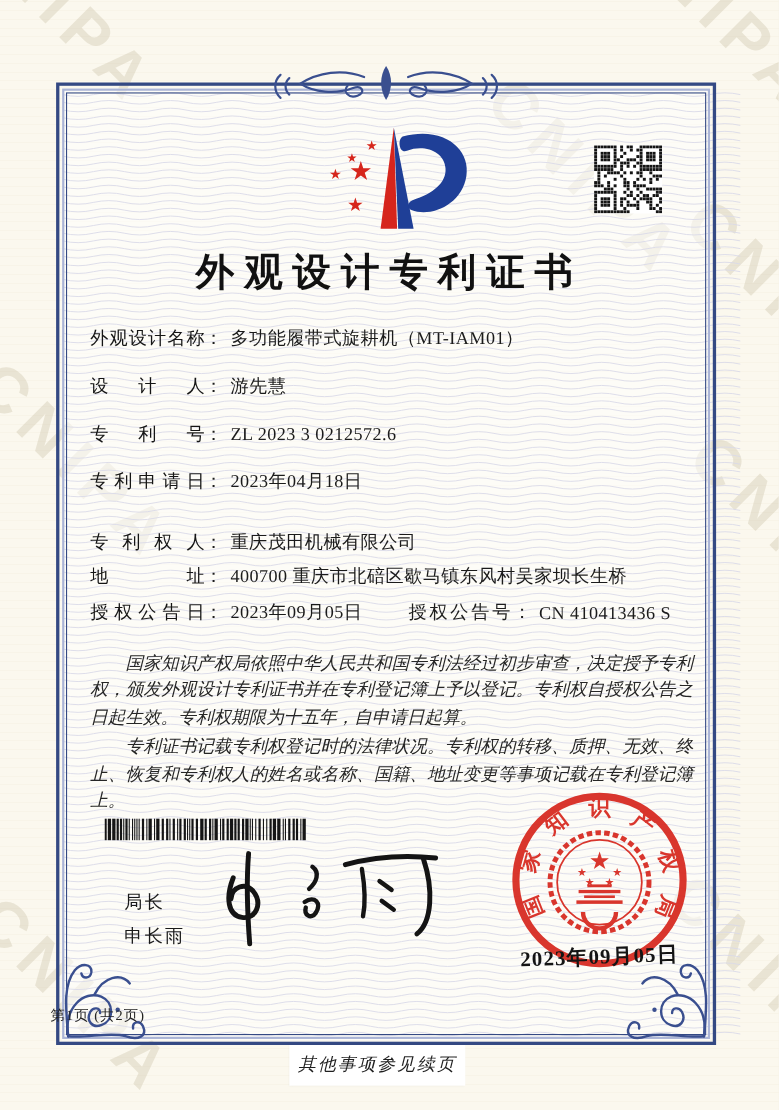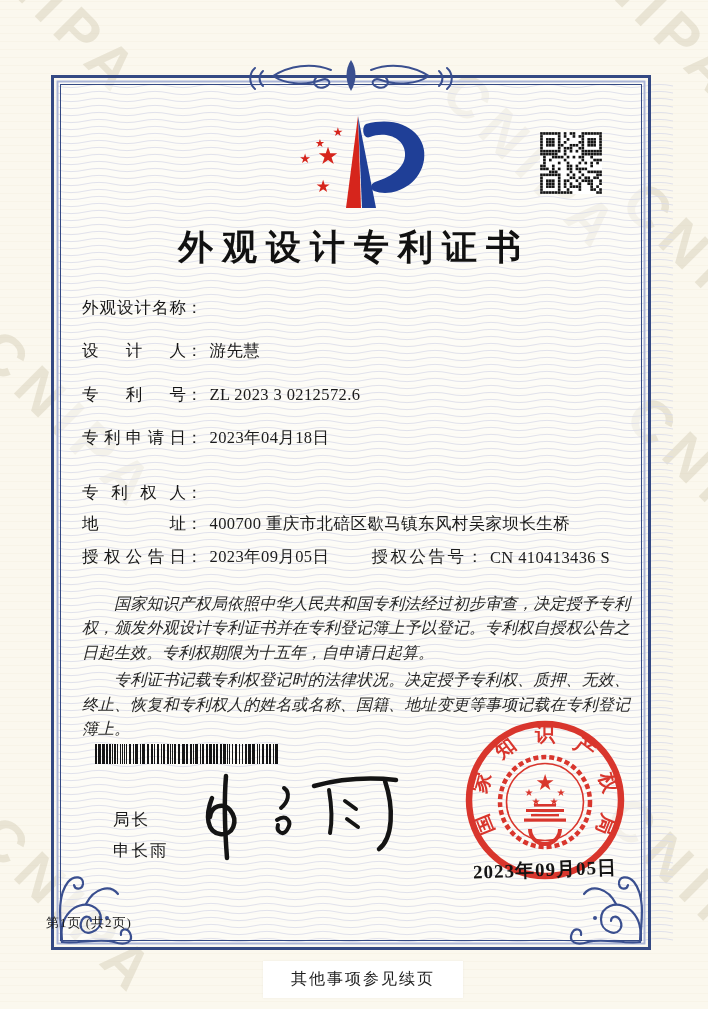--- a/index.html
+++ b/index.html
@@ -37,23 +37,23 @@
   .barcode{position:absolute;left:95px;top:744px;width:186px;height:20px;}
   .director{position:absolute;left:96px;top:804px;font-size:16.5px;line-height:31px;color:#1a1a1a;letter-spacing:2px;margin-left:17px;}
   .signature{position:absolute;left:198px;top:760px;width:210px;height:105px;}
   .seal{position:absolute;left:460px;top:716px;width:170px;height:170px;opacity:0.93;}
   .seal-date{
     position:absolute;left:456px;top:857px;width:178px;text-align:center;
     font-size:19px;font-weight:bold;color:#141414;transform:rotate(-2deg);letter-spacing:1px;
   }
   .footer-page{position:absolute;left:0;right:0;top:914px;font-size:13px;letter-spacing:1px;color:#222;padding-left:46px;}
   .note-box{
-    position:absolute;left:263px;top:950px;width:200px;height:37px;background:#ffffff;
+    position:absolute;left:263px;top:950px;width:160px;height:37px;background:#ffffff;
     display:flex;align-items:center;justify-content:center;
-    font-size:16px;letter-spacing:2px;color:#1f1f1f;box-shadow:0 0 2px rgba(0,0,0,0.06);margin-top:11px;
+    font-size:16px;font-style:italic;letter-spacing:2px;color:#1f1f1f;box-shadow:0 0 2px rgba(0,0,0,0.06);
   }
 </style>
 </head>
 <body>
 
 <div class="page">
 
   <span class="watermark" style="left:-60px;top:-28px">CNIPA</span>
   <span class="watermark" style="left:540px;top:-24px">CNIPA</span>
   <span class="watermark" style="left:420px;top:128px">CNIPA</span>
@@ -470,59 +470,61 @@
         <rect x="57.15" y="60.15" width="2.7" height="2.7"></rect>
         <rect x="60.15" y="60.15" width="2.7" height="2.7"></rect>
       </g>
   </svg>
 
   <div class="title">外观设计专利证书</div>
 
   <div class="field-row" style="top:297px">
     <span class="f-label">外观设计名称</span>
       <span class="f-colon">：</span>
+      <span class="f-value">多功能履带式旋耕机（MT-IAM01）</span>
   </div>
   <div class="field-row" style="top:340px">
     <span class="f-label">设计人</span>
       <span class="f-colon">：</span>
       <span class="f-value">游先慧</span>
   </div>
   <div class="field-row" style="top:384px">
     <span class="f-label">专利号</span>
       <span class="f-colon">：</span>
       <span class="f-value">ZL 2023 3 0212572.6</span>
   </div>
   <div class="field-row" style="top:427px">
     <span class="f-label">专利申请日</span>
       <span class="f-colon">：</span>
       <span class="f-value">2023年04月18日</span>
   </div>
   <div class="field-row" style="top:482px">
     <span class="f-label">专利权人</span>
       <span class="f-colon">：</span>
+      <span class="f-value">重庆茂田机械有限公司</span>
   </div>
   <div class="field-row" style="top:513px">
     <span class="f-label">地址</span>
       <span class="f-colon">：</span>
       <span class="f-value">400700 重庆市北碚区歇马镇东风村吴家坝长生桥</span>
   </div>
   <div class="field-row" style="top:546px">
     <span class="f-label">授权公告日</span>
       <span class="f-colon">：</span>
       <span class="f-value">2023年09月05日</span>
     <span class="pair2">
       <span class="f-label2">授权公告号</span>
         <span class="f-colon">：</span>
         <span class="f-value">CN 410413436 S</span>
     </span>
   </div>
 
   <div class="paras">
     <p>国家知识产权局依照中华人民共和国专利法经过初步审查，决定授予专利权，颁发外观设计专利证书并在专利登记簿上予以登记。专利权自授权公告之日起生效。专利权期限为十五年，自申请日起算。</p>
-    <p>专利证书记载专利权登记时的法律状况。决定授予专利权、质押、无效、终止、恢复和专利权人的姓名或名称、国籍、地址变更等事项记载在专利登记簿上。</p>
+    <p>专利证书记载专利权登记时的法律状况。专利权的转移、质押、无效、终止、恢复和专利权人的姓名或名称、国籍、地址变更等事项记载在专利登记簿上。</p>
   </div>
 
   <svg class="barcode" id="barcode-svg" viewBox="0 0 186 20">
     <g id="barcode-bars" fill="#151515">
         <rect x="0" y="0" width="2" height="20"></rect>
         <rect x="3" y="0" width="3" height="20"></rect>
         <rect x="7" y="0" width="3" height="20"></rect>
         <rect x="11" y="0" width="2" height="20"></rect>
         <rect x="14" y="0" width="2" height="20"></rect>
         <rect x="17" y="0" width="1" height="20"></rect>

